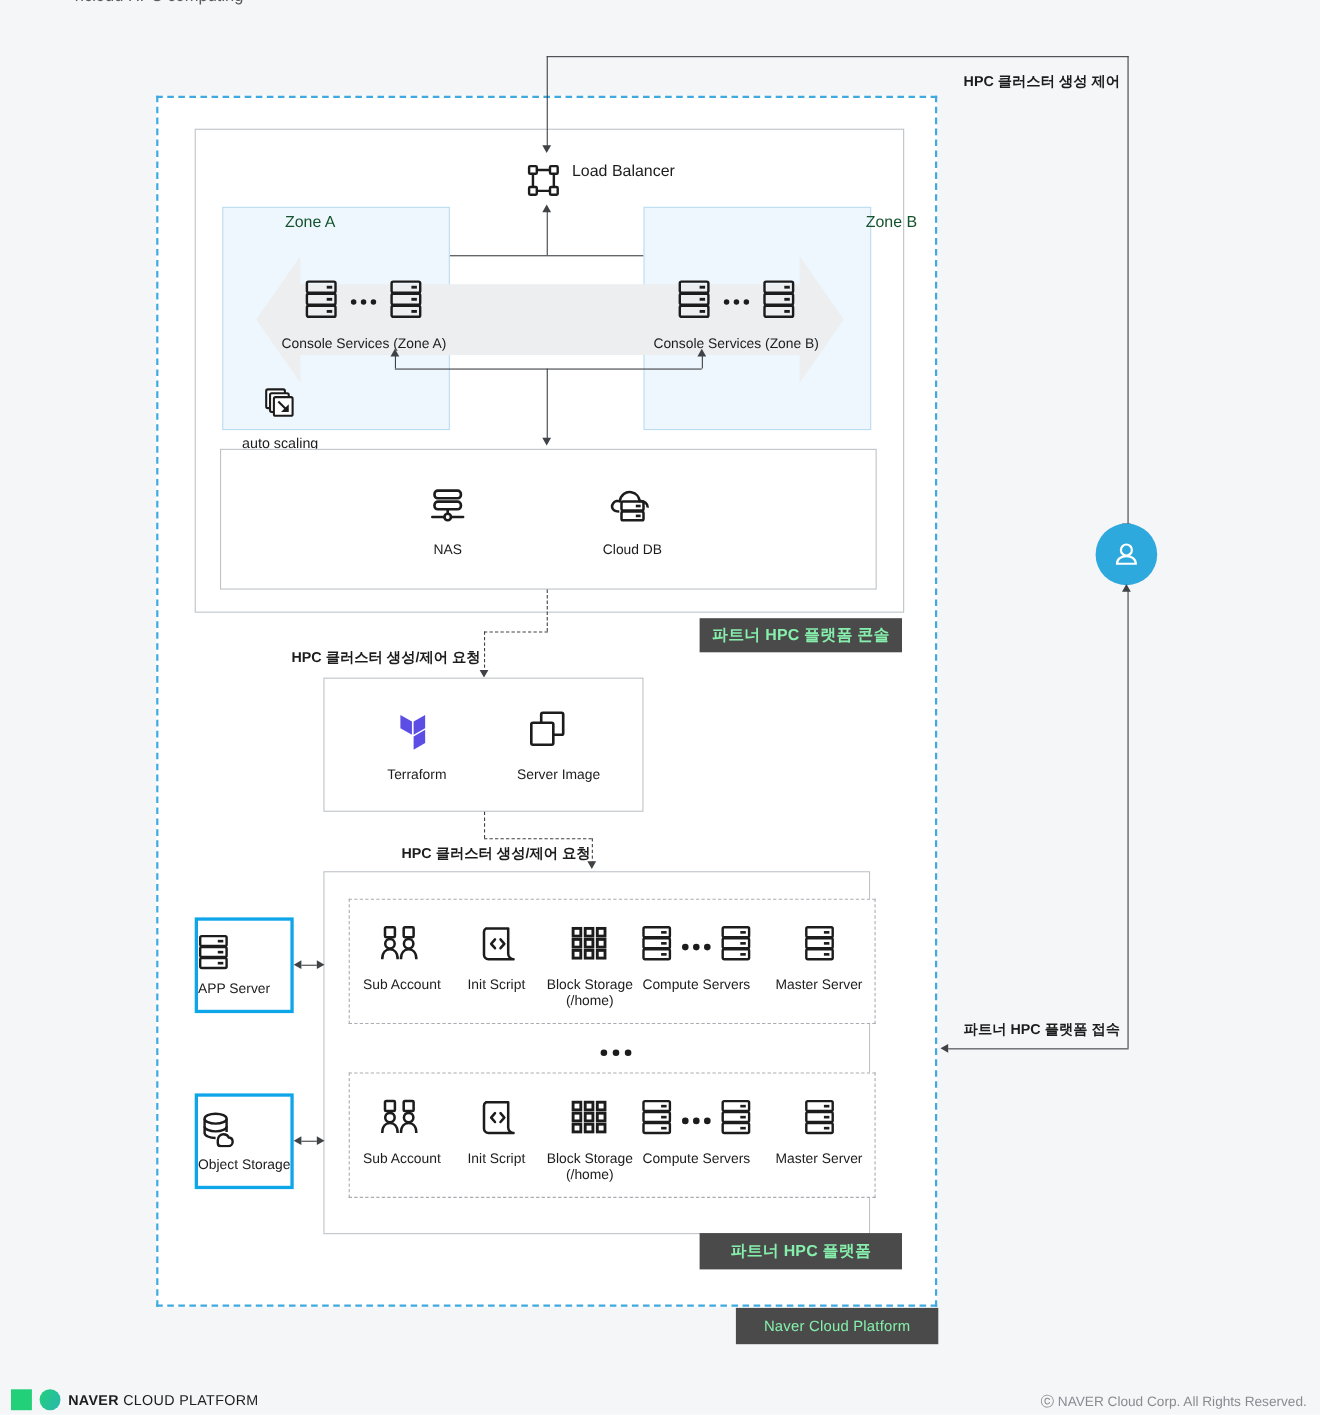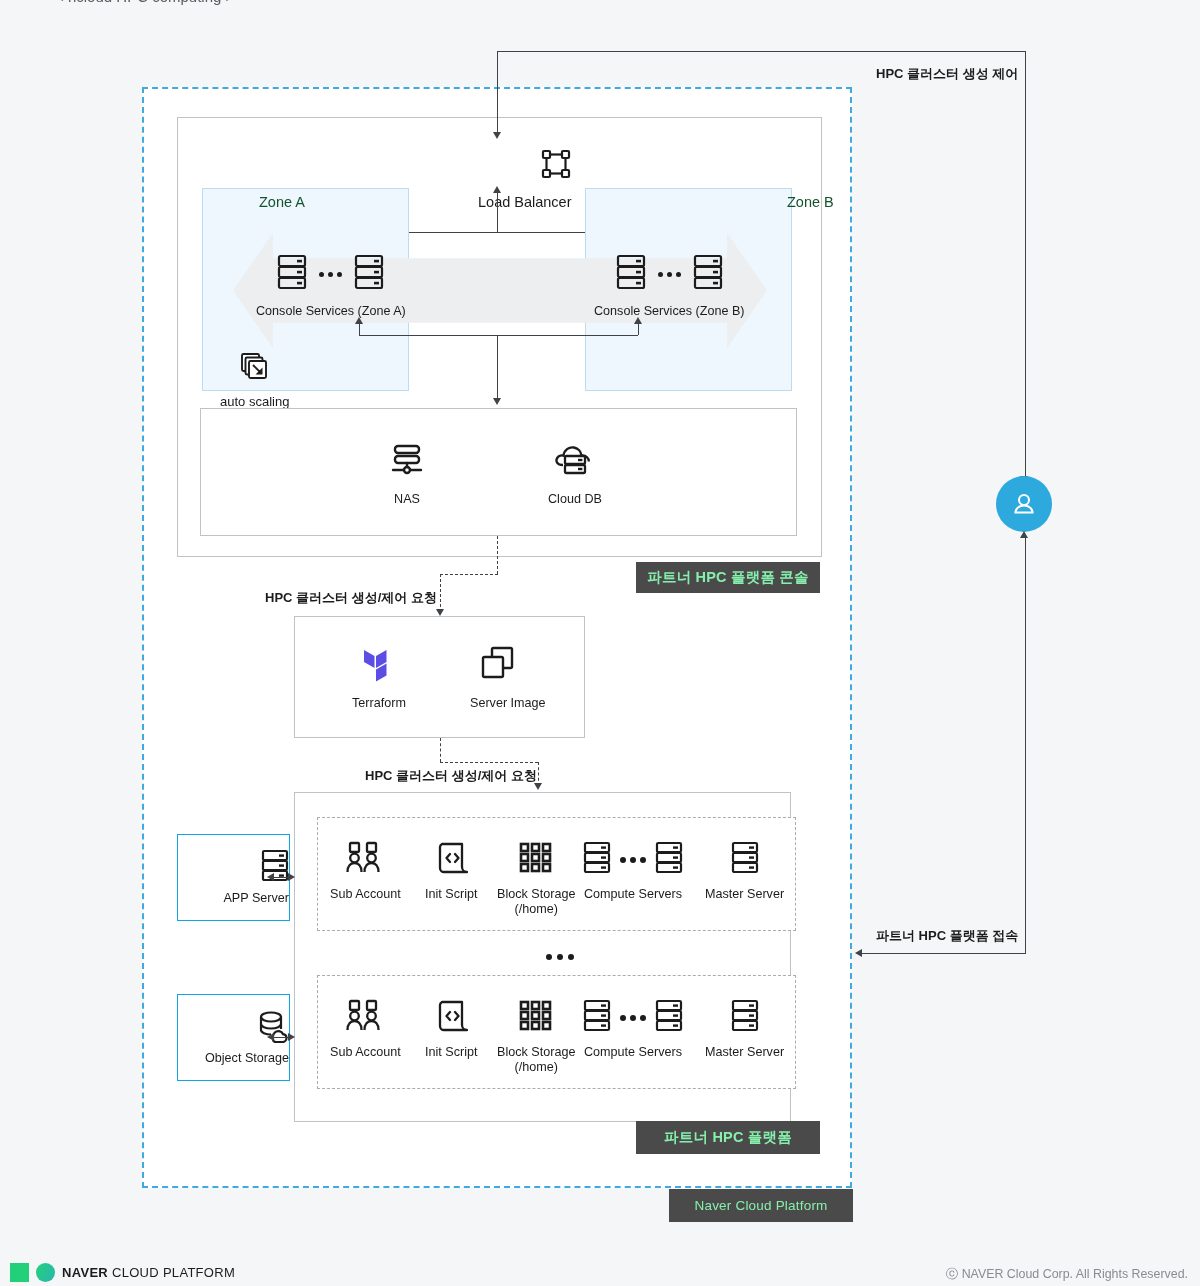--- a/index.html
+++ b/index.html
@@ -43,23 +43,23 @@
     border:1px solid #bfc3c7;box-sizing:border-box;background:#fff;
   }
   .cluster{
     position:absolute;left:317px;width:479px;height:114px;
     border:1px dashed #a9adb2;box-sizing:border-box;background:#fff;
   }
   #cluster1{top:817px;}
   #cluster2{top:975px;}
 
   .side-box{
-    position:absolute;left:177px;width:113px;height:87px;
-    border:1px solid #0ea5e9;box-sizing:border-box;background:#fff;
-    display:flex;flex-direction:column;align-items:flex-end;justify-content:center;gap:4px;
+    position:absolute;left:177px;width:90px;height:87px;
+    border:3px solid #0ea5e9;box-sizing:border-box;background:#fff;
+    display:flex;flex-direction:column;align-items:flex-start;justify-content:center;gap:4px;
   }
   #appServerBox{top:834px;}
   #objStorageBox{top:994px;}
 
   
   .tag{
     position:absolute;background:#4a4a4a;color:#86efac;
     display:flex;align-items:center;justify-content:center;
     font-size:14.5px;font-weight:700;letter-spacing:.2px;
   }
@@ -120,21 +120,21 @@
 
 <div class="console-box"></div>
 
 <div class="hline" style="left:497px;top:51px;width:529px;"></div>
 <div class="vline" style="left:1025px;top:51px;height:428px;"></div>
 <div class="arrow-d" style="left:1020px;top:476px;"></div>
 <div class="vline" style="left:497px;top:51px;height:84px;"></div>
 <div class="arrow-d" style="left:492.5px;top:132px;"></div>
 <div class="lbl lbl-bold" style="left:876px;top:65px;">HPC 클러스터 생성 제어</div>
 
-<div class="igroup" style="left:478px;top:148px;flex-direction:column;align-items:flex-end;gap:10px;">
+<div class="igroup" style="left:478px;top:148px;flex-direction:row;align-items:flex-start;gap:10px;">
   <span>
     <svg width="32" height="32" viewBox="0 0 32 32">
       <g fill="none" stroke="#1c1c1c" stroke-width="2.2">
         <rect x="3" y="3" width="7" height="7" rx="1"></rect>
         <rect x="22" y="3" width="7" height="7" rx="1"></rect>
         <rect x="3" y="22" width="7" height="7" rx="1"></rect>
         <rect x="22" y="22" width="7" height="7" rx="1"></rect>
         <line x1="10" y1="6.5" x2="22" y2="6.5"></line>
         <line x1="10" y1="25.5" x2="22" y2="25.5"></line>
         <line x1="6.5" y1="10" x2="6.5" y2="22"></line>

